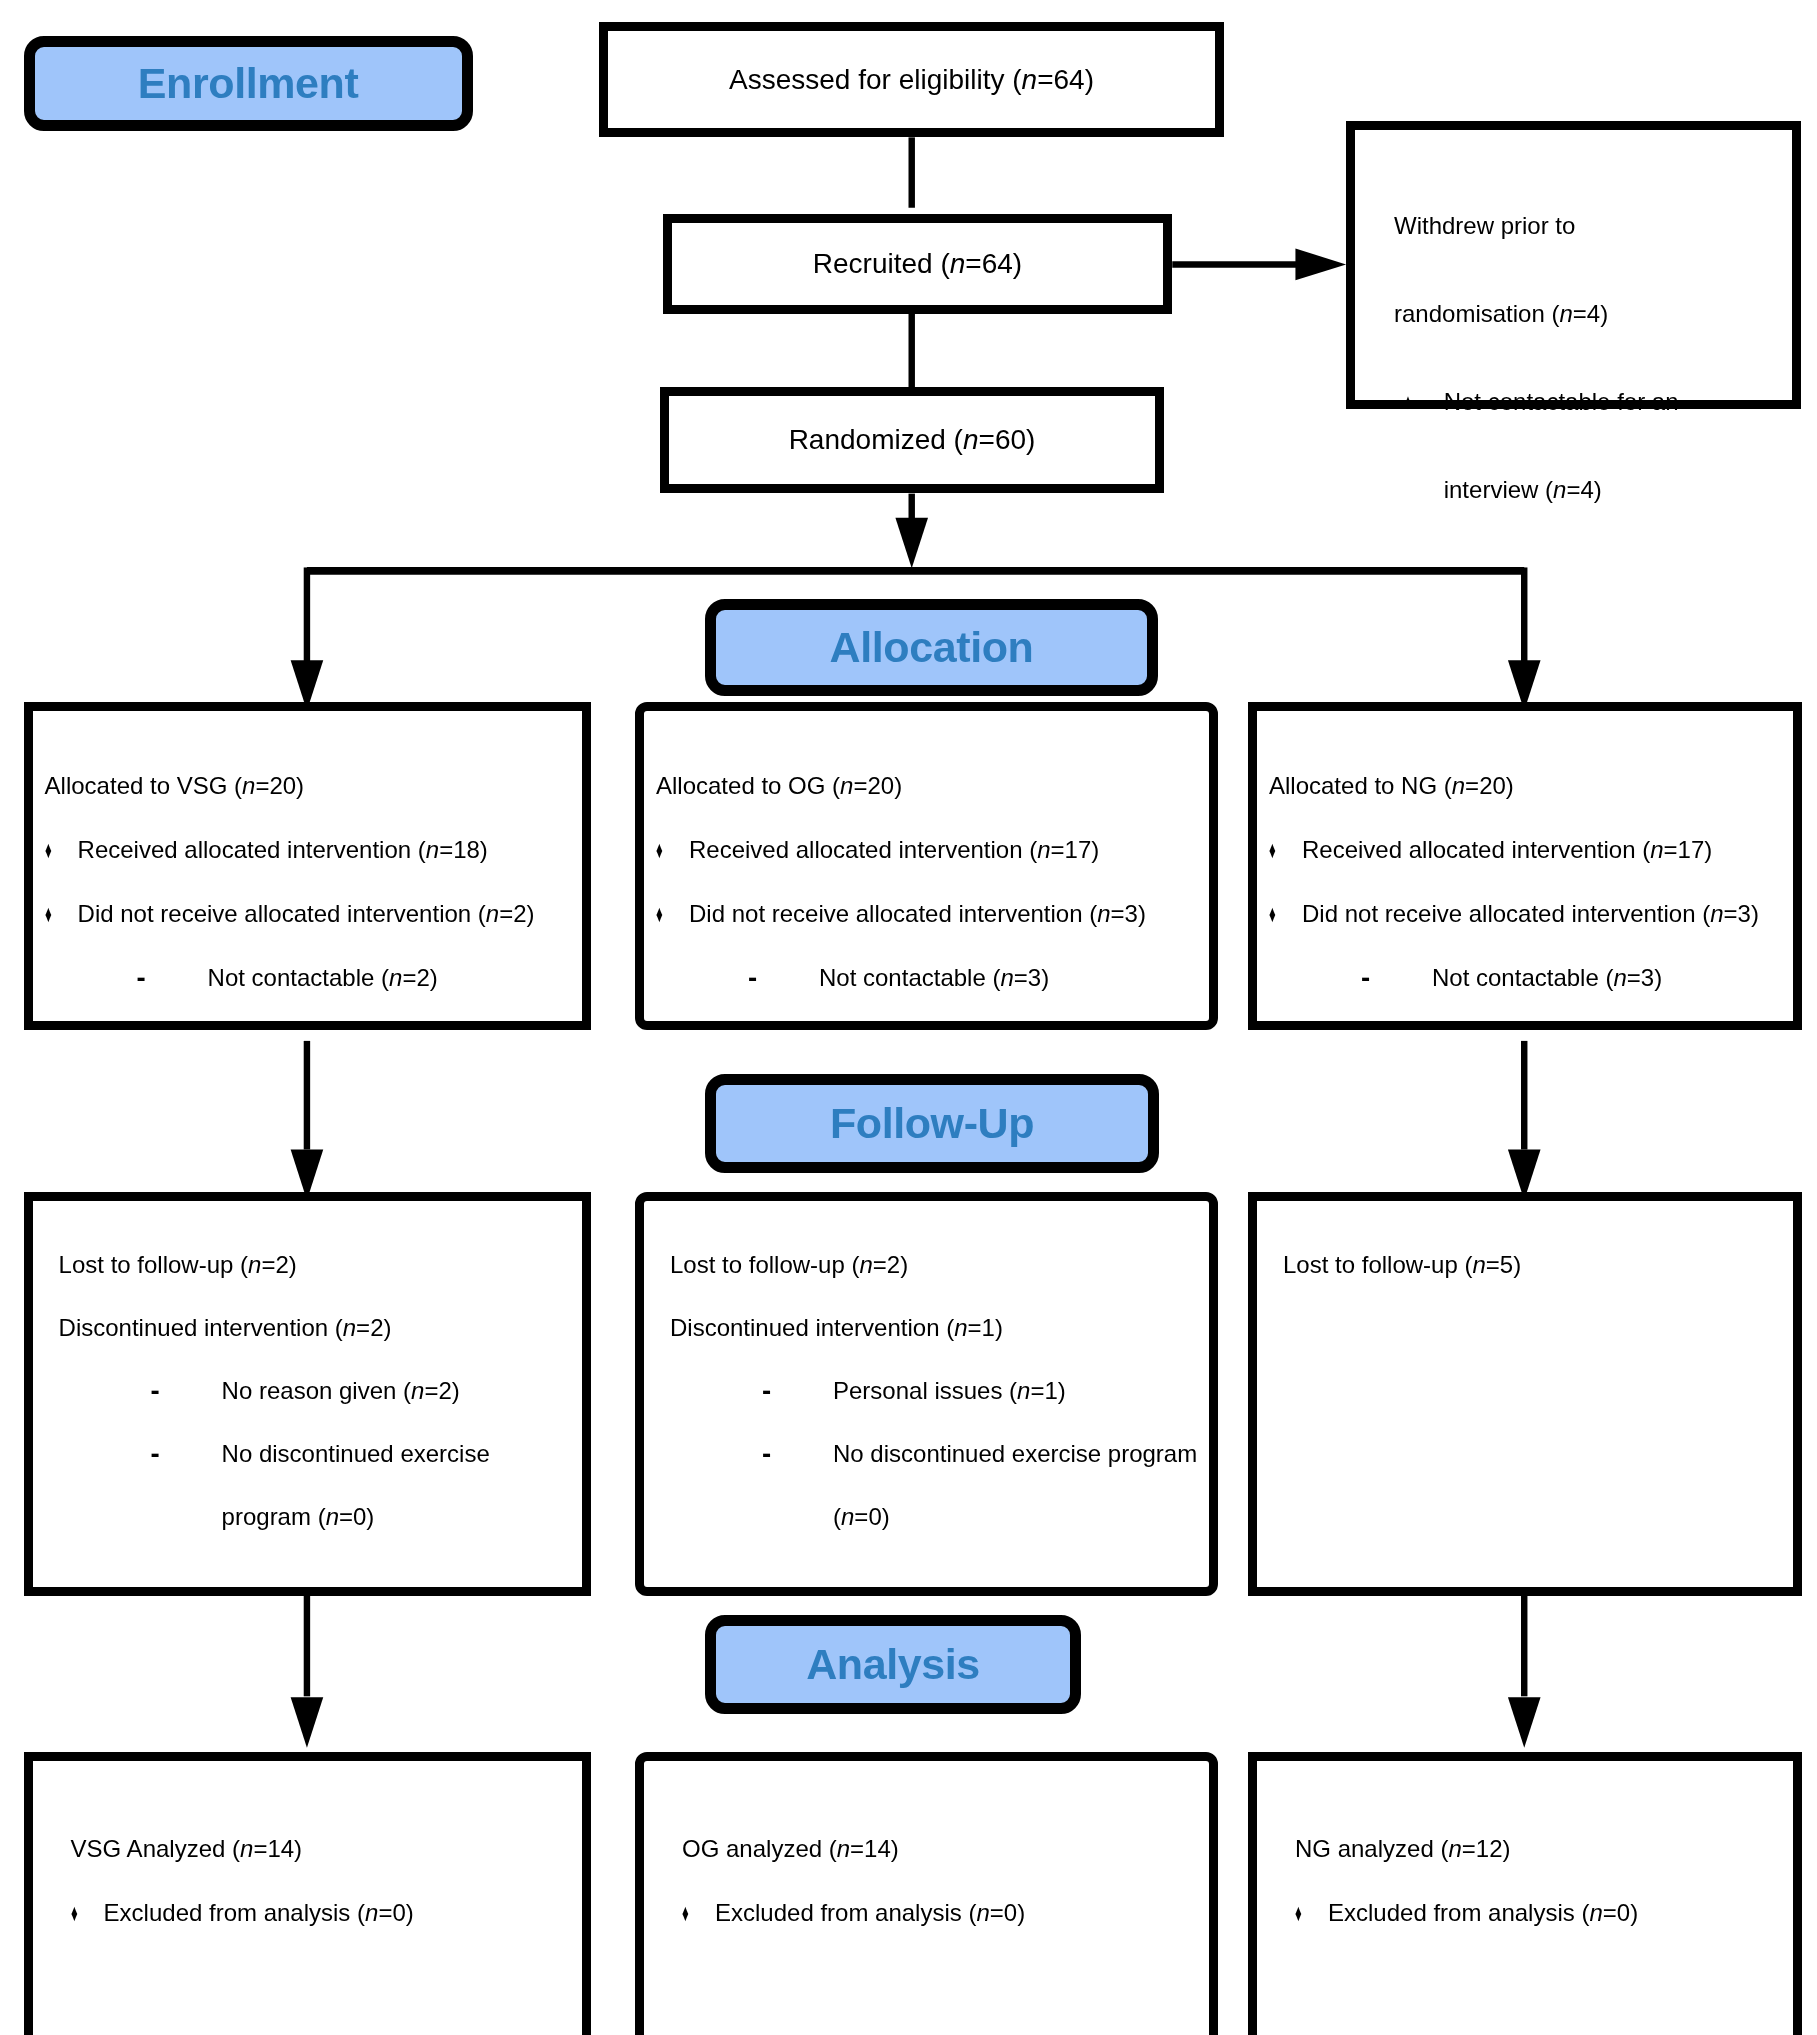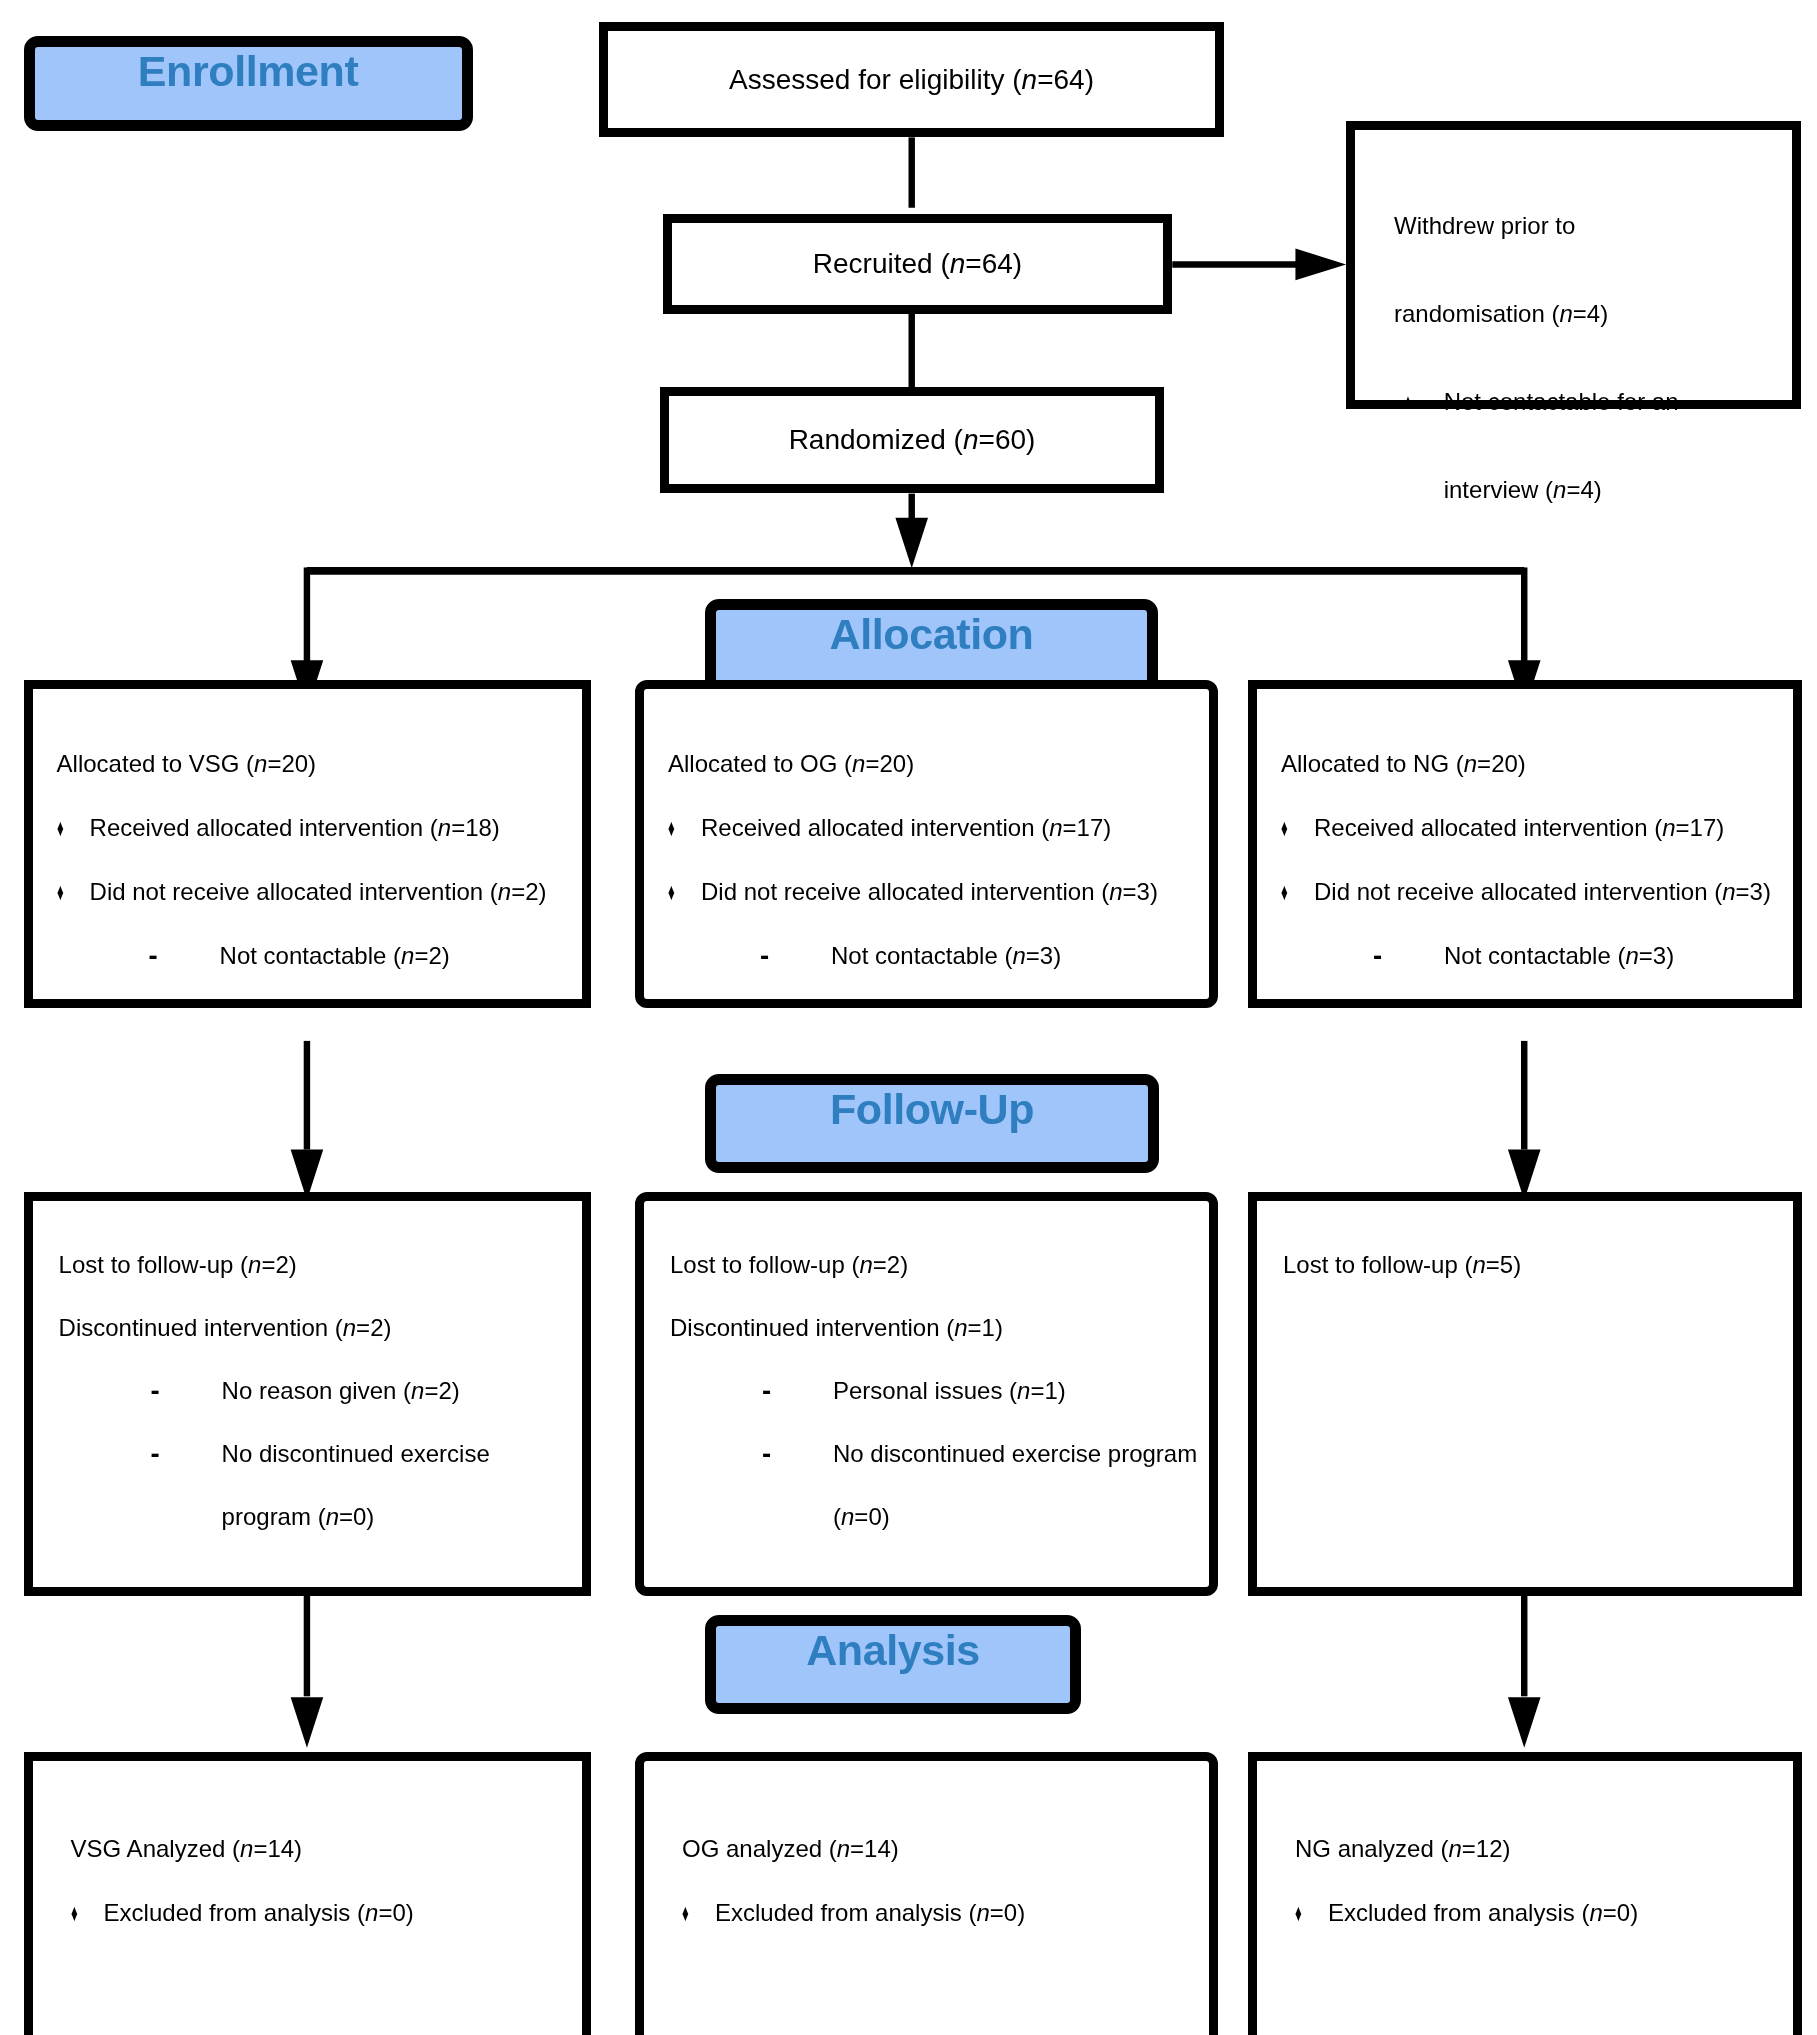--- a/index.html
+++ b/index.html
@@ -13,22 +13,22 @@
   .wires{position:absolute;left:0;top:0;width:1817px;height:2035px;}
   .wires line{stroke:#000;stroke-width:15;}
   .wires line.thick{stroke-width:18;}
   .wires polygon{fill:#000;}
 
   
   .hdr{
     position:absolute;
     background:var(--header-fill,#9FC5FA);
     border:11px solid #000;
-    border-radius:14px;
-    display:flex;align-items:flex-start;justify-content:center;
+    border-radius:20px;
+    display:flex;align-items:center;justify-content:center;
     box-sizing:border-box;
   }
   .hdr span{
     font-size:43px;font-weight:bold;letter-spacing:-0.4px;
     color:var(--header-text,#2E7EC0);
   }
   #hdr-enrollment{left:23.6px;top:36px;width:449px;height:95px;}
   #hdr-allocation{left:705px;top:599px;width:453px;height:97px;}
   #hdr-followup{left:705px;top:1074px;width:454px;height:99px;}
   #hdr-analysis{left:705px;top:1615px;width:376px;height:99px;}
@@ -41,21 +41,21 @@
   .box.center{display:flex;align-items:center;justify-content:center;font-size:28px;}
   #box-assessed{left:599px;top:22px;width:625px;height:115px;}
   #box-recruited{left:663px;top:214px;width:509px;height:100px;}
   #box-withdrew{left:1346px;top:121px;width:455px;height:288px;
     padding:52px 17px 0 39px;font-size:24px;line-height:88px;}
   #box-randomized{left:660px;top:387px;width:504px;height:106px;}
 
   .col-l{left:23.6px;width:567px;}
   .col-m{left:635px;width:583px;border-radius:12px;}
   .col-r{left:1248px;width:554px;}
-  .row-alloc{top:680px;height:328px;padding:43px 17px 0 24px;font-size:24px;line-height:64px;}
+  .row-alloc{top:702px;height:328px;padding:43px 17px 0 12px;font-size:24px;line-height:64px;}
   .row-follow{top:1192px;height:404px;padding:32px 2px 0 26px;font-size:24px;line-height:63px;}
   .row-analysis{top:1752px;height:318px;padding:56px 17px 0 38px;font-size:24px;line-height:64px;}
 
   .row{display:flex;align-items:flex-start;text-align:left;}
   .row .t{display:block;}
   .glyph{flex:0 0 auto;display:inline-block;}
   .diamond{width:33px;font-size:24px;transform:scaleX(.55);transform-origin:left center;}
   .dashg{width:71px;font-weight:bold;font-size:27.5px;}
   .sub{margin-left:92px;}
   .wd-bullet{margin-left:10.7px;}

